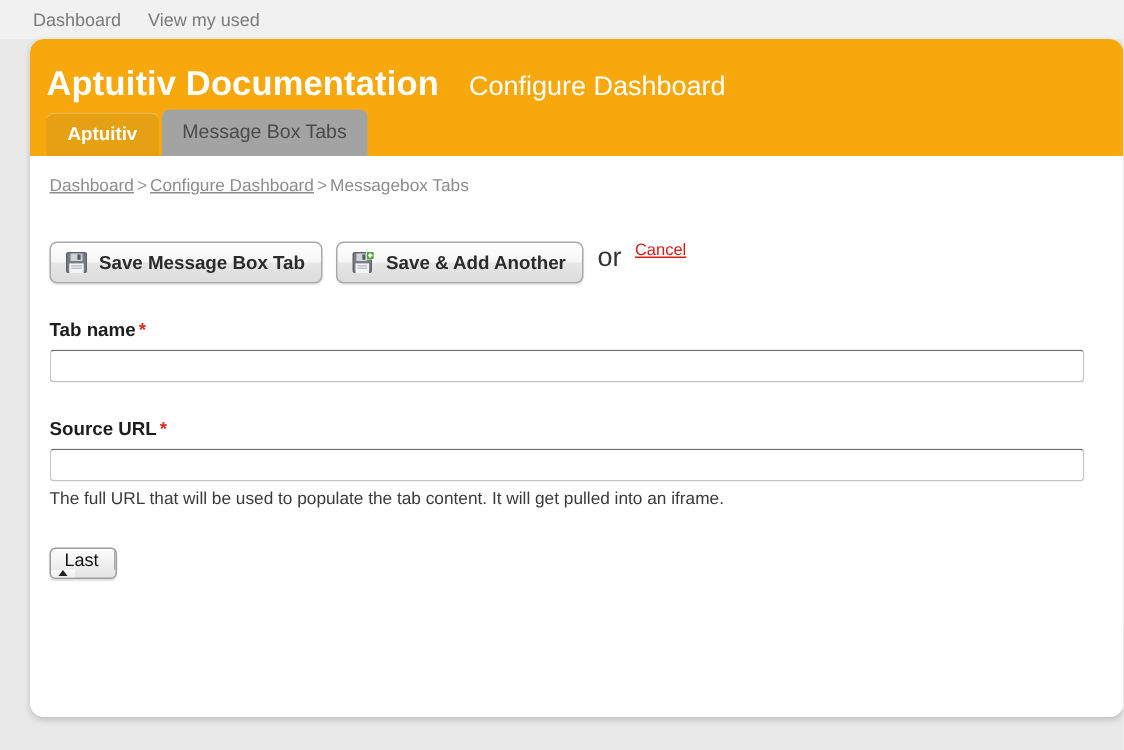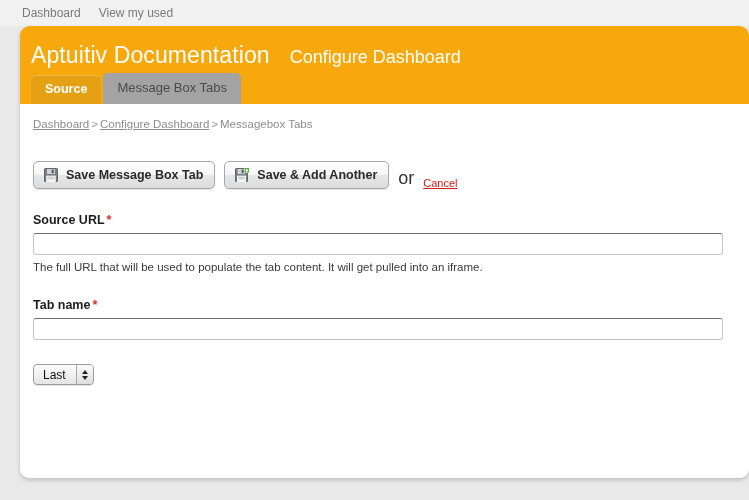--- a/index.html
+++ b/index.html
@@ -52,21 +52,21 @@
   }
   .header-titles {
     position: absolute;
     left: 11px; top: 16px;
     display: flex; align-items: baseline; gap: 20px;
     white-space: nowrap;
   }
   .site-title {
     color: #ffffff;
     font-size: 23px;
-    font-weight: normal;
+    font-weight: bold;
     letter-spacing: 0.1px;
   }
   .section-title {
     color: #ffffff;
     font-size: 18px;
     font-weight: normal;
   }
 
   
   .tabs {
@@ -121,21 +121,21 @@
     margin: 27px 0 0 13px;
     font-size: 20.5px;
     font-weight: bold;
     color: #6b6b6b;
     letter-spacing: 0.2px;
   }
 
   
   .actions {
     margin: 30px 0 0 13px;
-    display: flex; align-items: flex-end; gap: 9px;
+    display: flex; align-items: flex-start; gap: 9px;
   }
   .btn {
     display: inline-flex; align-items: center; gap: 7px;
     height: 28px;
     padding: 0 11px 0 9px;
     border: 1px solid #a9a9a9;
     border-radius: 5px;
     background: linear-gradient(to bottom, #ffffff 0%, #f6f6f6 48%, #e6e6e6 52%, #dcdcdc 100%);
     font-size: 12.5px;
     font-weight: bold;
@@ -192,20 +192,21 @@
     display: inline-flex;
     align-items: stretch;
     height: 21px;
     border: 1px solid #9a9a9a;
     border-radius: 4px;
     background: linear-gradient(to bottom, #fdfdfd, #e4e4e4);
     box-shadow: 0 1px 1px rgba(0,0,0,0.12), inset 0 1px 0 #ffffff;
     overflow: hidden;
     cursor: pointer;
     user-select: none;
+    flex-direction: column;
   }
   .select-value {
     display: flex; align-items: center;
     padding: 0 10px 0 9px;
     font-size: 12px;
     color: #111;
     border-right: 1px solid #a8a8a8;
   }
   .select-arrows {
     display: flex; flex-direction: column;
@@ -237,21 +238,21 @@
 
   <div class="panel">
 
     <div class="header">
       <div class="header-titles">
         <span class="site-title">Aptuitiv Documentation</span>
         <span class="section-title">Configure Dashboard</span>
       </div>
 
       <div class="tabs">
-        <div class="tab inactive">Source</div>
+        <div class="tab inactive">Aptuitiv</div>
         <div class="tab active">Message Box Tabs</div>
       </div>
     </div>
 
     <div class="body">
 
       <div class="breadcrumb">
         <a href="#">Dashboard</a><span class="sep">&gt;</span><a href="#">Configure Dashboard</a><span class="sep">&gt;</span><span class="current">Messagebox Tabs</span>
       </div>
 
@@ -292,28 +293,28 @@
             </svg>
           </span>
           <span>Save &amp; Add Another</span>
         </div>
 
         <span class="or-text">or</span>
         <a class="cancel-link" href="#">Cancel</a>
       </div>
 
       <div class="field">
+        <label class="field-label"><span>Tab name</span><span class="req">*</span></label>
+        <input class="text-input" type="text" value="" style="">
+      </div>
+
+      <div class="field">
         <label class="field-label"><span>Source URL</span><span class="req">*</span></label>
         <input class="text-input" type="text" value="" style="">
         <div class="help-text">The full URL that will be used to populate the tab content. It will get pulled into an iframe.</div>
-      </div>
-
-      <div class="field">
-        <label class="field-label"><span>Tab name</span><span class="req">*</span></label>
-        <input class="text-input" type="text" value="" style="">
       </div>
 
       <div class="field">
         <div class="select-wrap">
           <span class="select-value">Last</span>
           <span class="select-arrows">
             <span class="arrow-up"></span>
             <span class="arrow-dn"></span>
           </span>
         </div>

